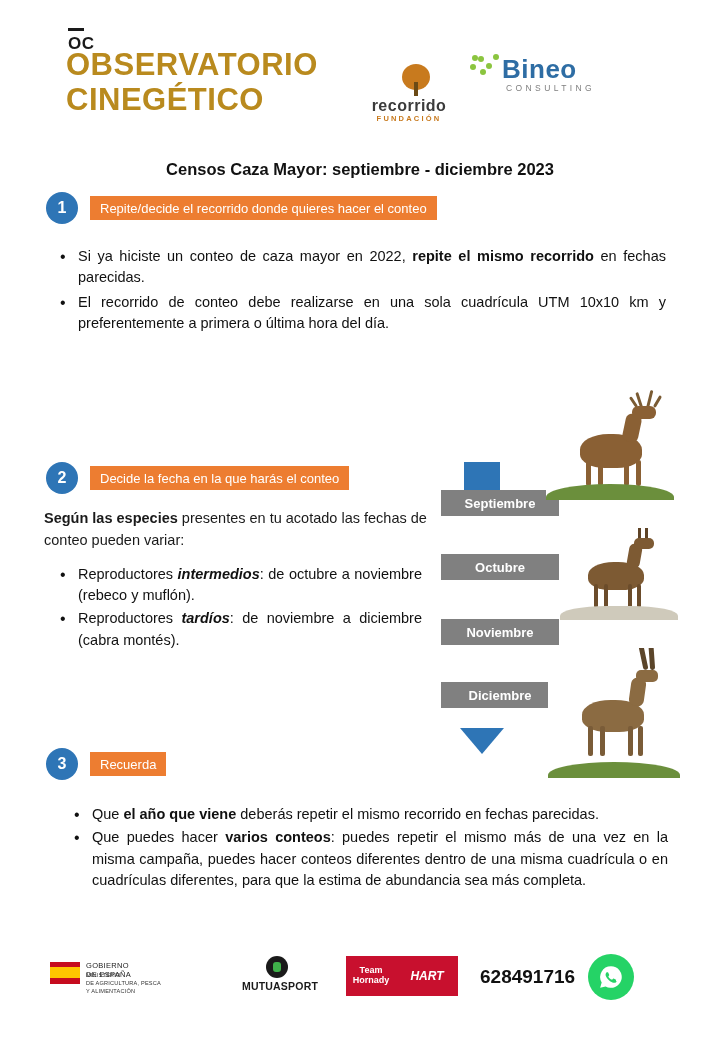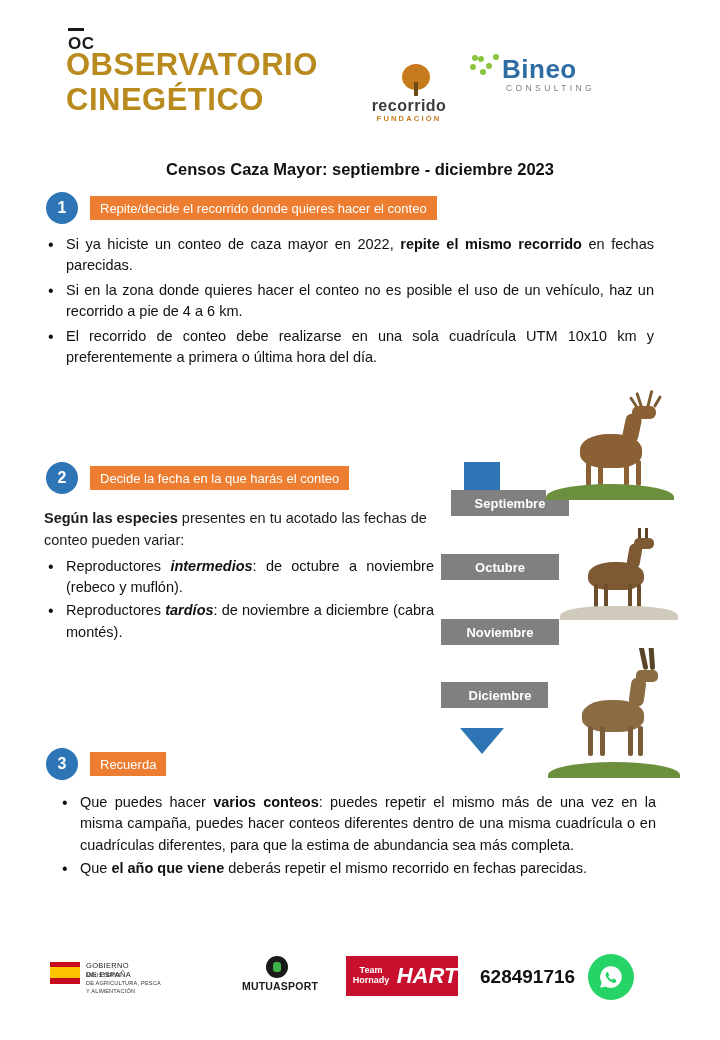--- a/index.html
+++ b/index.html
@@ -230,21 +230,21 @@
     white-space: nowrap;
   }
 
   #step1 { left: 46px; top: 192px; }
   #step2 { left: 46px; top: 462px; }
   #step3 { left: 46px; top: 748px; }
 
   
   ul.bullets {
     list-style: none;
-    margin: 0;
+    margin: 12px;
     padding: 0;
   }
   ul.bullets li {
     position: relative;
     padding-left: 22px;
     margin-bottom: 3px;
     font-size: 14.5px;
     line-height: 1.48;
     color: #111;
     text-align: justify;
@@ -316,21 +316,21 @@
     height: 26px;
     background: #808080;
     color: #ffffff;
     font-size: 13px;
     font-weight: bold;
     display: flex;
     align-items: center;
     justify-content: center;
     padding: 0 10px;
   }
-  #m-sep { left: 451px; top: 490px; width: 98px; }
+  #m-sep { left: 441px; top: 490px; width: 98px; }
   #m-oct { left: 441px; top: 554px; width: 98px; }
   #m-nov { left: 441px; top: 619px; width: 98px; }
   #m-dic { left: 441px; top: 682px; width: 98px; }
 
   
   .animal {
     position: absolute;
     overflow: hidden;
   }
   #deer { left: 546px; top: 390px; width: 128px; height: 110px; }
@@ -489,21 +489,21 @@
     justify-content: center;
     text-align: center;
     line-height: 1.1;
   }
   .logo-hart .right {
     position: absolute;
     left: 50px; top: 0;
     width: 62px; height: 40px;
     background: #c8102e;
     color: #ffffff;
-    font-size: 22px;
+    font-size: 12px;
     font-weight: bold;
     font-style: italic;
     display: flex;
     align-items: center;
     justify-content: center;
   }
   .phone {
     position: absolute;
     left: 480px; top: 14px;
     font-size: 19px;
@@ -562,21 +562,20 @@
   </div>
 
   <div class="doc-title">Censos Caza Mayor: septiembre - diciembre 2023</div>
 
   <div class="step" id="step1">
     <div class="num">1</div>
     <div class="banner">Repite/decide  el recorrido donde quieres hacer el conteo</div>
   </div>
   <ul class="bullets" id="block1">
     <li>Si ya hiciste un conteo de caza mayor en 2022, <b>repite el mismo recorrido</b> en fechas parecidas.</li>
-    <li>Si en la zona donde quieres hacer el conteo no es posible el uso de un vehículo, haz un recorrido a pie de 4 a 6 km.</li>
     <li>El recorrido de conteo debe realizarse en una sola cuadrícula UTM 10x10 km y preferentemente a primera o última hora del día.</li>
   </ul>
 
   <div class="step" id="step2">
     <div class="num">2</div>
     <div class="banner">Decide la fecha en la que harás el conteo</div>
   </div>
   <div id="block2">
     <div class="intro"><b>Según las especies</b> presentes en tu acotado las fechas de conteo pueden variar:</div>
     <ul class="bullets">
@@ -640,22 +639,22 @@
     <div class="leg-shape l3"></div>
       <div class="leg-shape l4"></div>
     <div class="ground"></div>
   </div>
 
   <div class="step" id="step3">
     <div class="num">3</div>
     <div class="banner">Recuerda</div>
   </div>
   <ul class="bullets" id="block3">
+    <li>Que <b>el año que viene</b> deberás repetir el mismo recorrido en fechas parecidas.</li>
     <li>Que puedes hacer <b>varios conteos</b>: puedes repetir el mismo más de una vez en la misma campaña, puedes hacer conteos diferentes dentro de una misma cuadrícula o en cuadrículas diferentes, para que la estima de abundancia sea más completa.</li>
-    <li>Que <b>el año que viene</b> deberás repetir el mismo recorrido en fechas parecidas.</li>
   </ul>
 
   <div class="footer">
     <div class="flag-gob">
       <div class="flag"></div>
       <div class="txt1">GOBIERNO<br>DE ESPAÑA</div>
       <div class="txt2">MINISTERIO<br>DE AGRICULTURA, PESCA<br>Y ALIMENTACIÓN</div>
     </div>
 
     <div class="logo-mutuasport">

